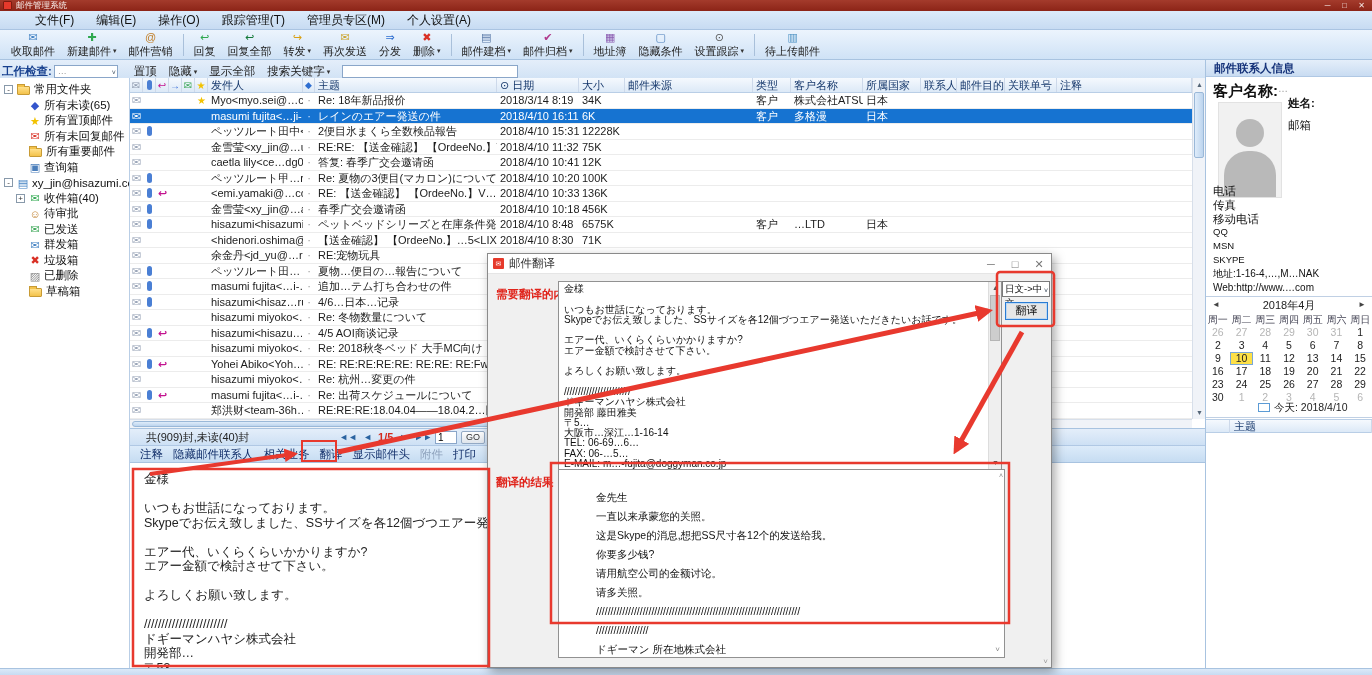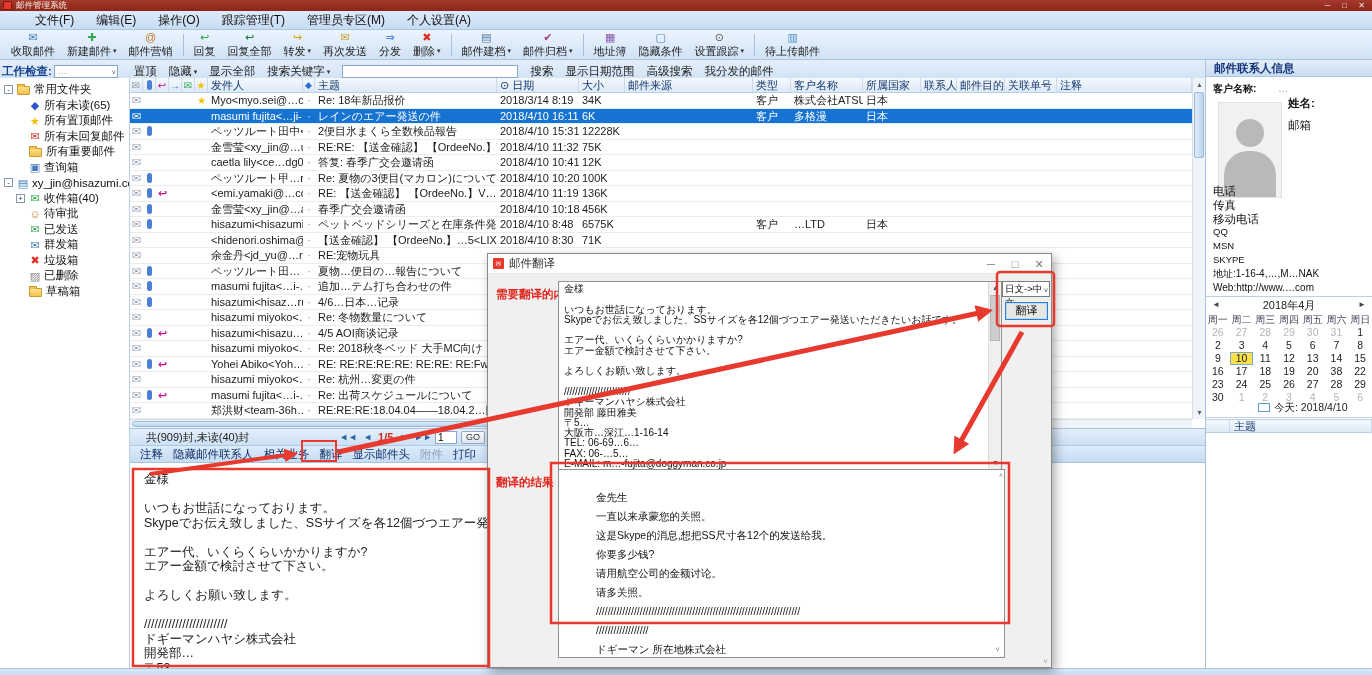--- a/index.html
+++ b/index.html
@@ -101,21 +101,21 @@
   #preview{position:absolute;left:130px;top:462px;width:1075px;height:206px;background:#fff;
            border-top:1px solid #a8c3e0;overflow:hidden;}
   #preview pre{margin:0;padding:9px 0 0 14px;font-family:inherit;font-size:12.5px;line-height:14.5px;
                color:#222;white-space:pre-wrap;}
 
   
   #rightpanel{position:absolute;left:1205px;top:60px;width:167px;height:608px;background:#fff;
               border-left:1px solid #a8c3e0;}
   .rp-header{height:17px;background:linear-gradient(#e4eefa,#c9dcf2);border-bottom:1px solid #b0c8e4;
              font-weight:bold;color:#16337a;font-size:11.5px;line-height:16px;padding-left:8px;}
-  .cust-lbl{position:absolute;left:7px;top:22px;font-weight:bold;font-size:10px;color:#111;}
+  .cust-lbl{position:absolute;left:7px;top:22px;font-weight:bold;font-size:15px;color:#111;}
   .cust-val{position:absolute;left:72px;top:23px;font-size:10px;color:#999;}
   .avatar{position:absolute;left:12px;top:42px;width:64px;height:96px;background:#f1f1f1;border:1px solid #e2e2e2;}
   .avatar::before{content:"";position:absolute;left:17px;top:16px;width:28px;height:28px;border-radius:50%;background:#b9b9b9;}
   .avatar::after{content:"";position:absolute;left:5px;top:48px;width:52px;height:46px;border-radius:24px 24px 0 0;background:#b9b9b9;}
   .rp-name{position:absolute;left:82px;top:36px;font-size:11.5px;font-weight:bold;color:#111;}
   .rp-mail{position:absolute;left:82px;top:58px;font-size:11.5px;color:#111;}
   .rp-field{position:absolute;left:7px;font-size:11.5px;color:#111;white-space:nowrap;}
   .rp-field.sm{font-size:9.5px;text-align:center;}
   .rp-addr{position:absolute;left:7px;top:207px;font-size:10px;color:#111;white-space:nowrap;overflow:hidden;width:158px;}
   .rp-web{position:absolute;left:7px;top:222px;font-size:10px;color:#111;white-space:nowrap;overflow:hidden;width:158px;}
@@ -304,26 +304,20 @@
       <span>…</span>
       <span class="dd-caret">˅</span>
     </span>
     <span id="filter-left" style="display:flex;margin-left:10px;">
         <span class="fl-item">置顶</span>
         <span class="fl-item">隐藏<span class="tb-caret">▾</span></span>
         <span class="fl-item">显示全部</span>
         <span class="fl-item">搜索关键字<span class="tb-caret">▾</span></span>
       </span>
     <input class="search-input" value="" style="">
-    <span id="filter-right" style="display:flex;">
-        <span class="fl-item">搜索</span>
-        <span class="fl-item">显示日期范围</span>
-        <span class="fl-item">高级搜索</span>
-        <span class="fl-item">我分发的邮件</span>
-      </span>
   </div>
 
   <div id="treepanel">
       <div class="tree-item" style="padding-left: 4px;">
         <span class="exp">-</span>
         <span class="ico-folder"></span>
         <span class="tree-lbl">常用文件夹</span>
       </div>
       <div class="tree-item" style="padding-left: 16px;">
         <span style="width: 12px; flex: 0 0 auto;"></span>
@@ -544,21 +538,21 @@
         <div class="mrow">
           <span class="mc ic"><span style="color: rgb(154, 165, 184); font-size: 11px;">✉</span></span>
           <span class="mc ic"><span class="clip"></span></span>
           <span class="mc ic"><span style="color: rgb(195, 19, 143); font-weight: bold; font-size: 11px;">↩</span></span>
           <span class="mc ic"></span>
           <span class="mc ic"></span>
           <span class="mc ic"></span>
           <span class="mc">&lt;emi.yamaki@…com&gt;</span>
           <span class="mc ic" style="color: rgb(153, 153, 153);">·</span>
           <span class="mc">RE: 【送金確認】 【OrdeeNo.】V…5&lt;LIXIL…</span>
-          <span class="mc">2018/4/10 11:19</span>
+          <span class="mc">2018/4/10 10:33</span>
           <span class="mc">136K</span>
           <span class="mc"></span>
           <span class="mc"></span>
           <span class="mc"></span>
           <span class="mc"></span>
           <span class="mc"></span>
           <span class="mc"></span>
           <span class="mc"></span>
           <span class="mc"></span>
         </div>
@@ -969,21 +963,21 @@
             <span class="cal-cell">13</span>
             <span class="cal-cell">14</span>
             <span class="cal-cell">15</span>
           </div>
           <div class="cal-row">
             <span class="cal-cell">16</span>
             <span class="cal-cell">17</span>
             <span class="cal-cell">18</span>
             <span class="cal-cell">19</span>
             <span class="cal-cell">20</span>
-            <span class="cal-cell">38</span>
+            <span class="cal-cell">21</span>
             <span class="cal-cell">22</span>
           </div>
           <div class="cal-row">
             <span class="cal-cell">23</span>
             <span class="cal-cell">24</span>
             <span class="cal-cell">25</span>
             <span class="cal-cell">26</span>
             <span class="cal-cell">27</span>
             <span class="cal-cell">28</span>
             <span class="cal-cell">29</span>

